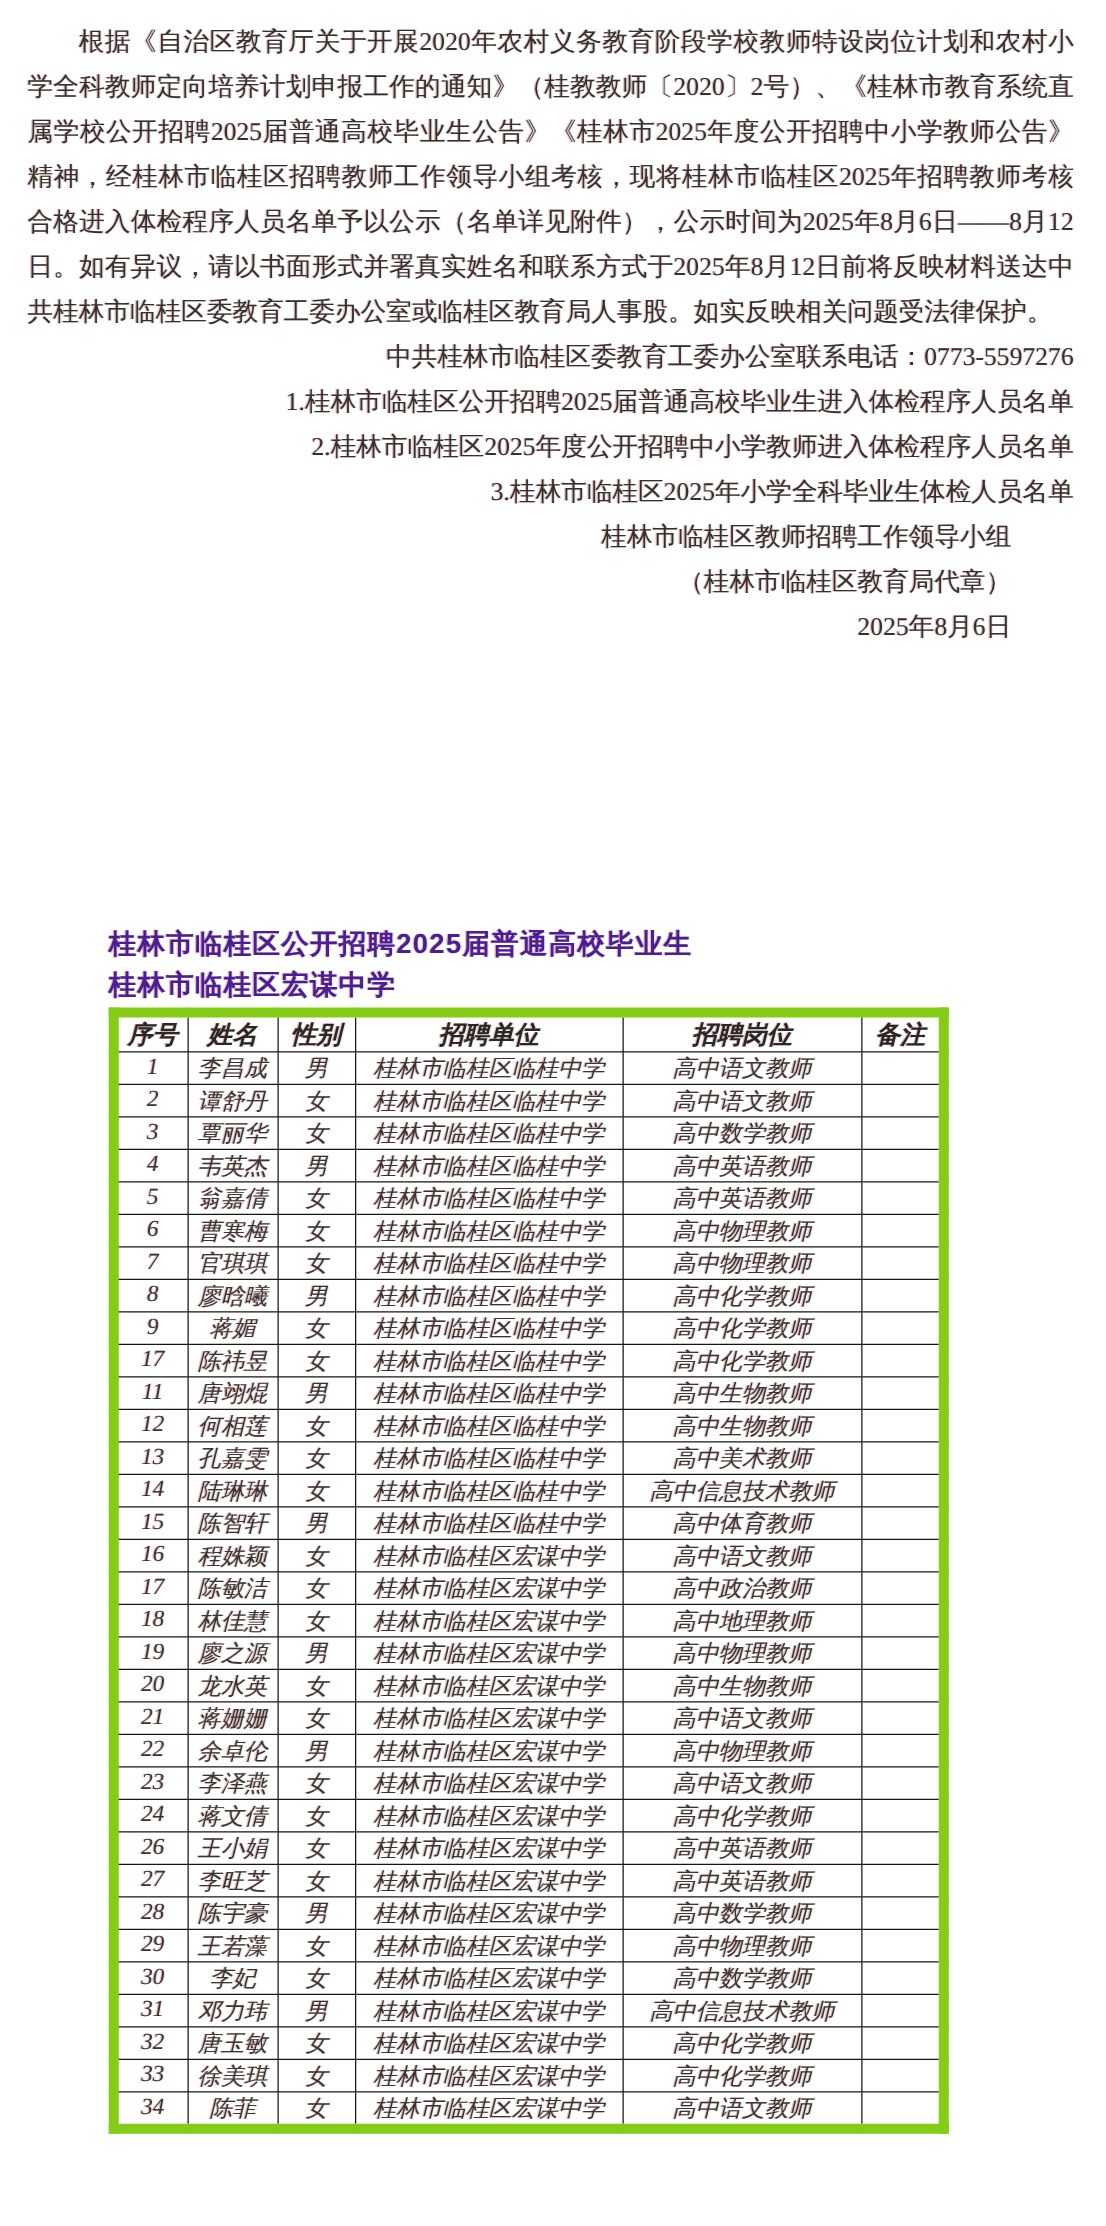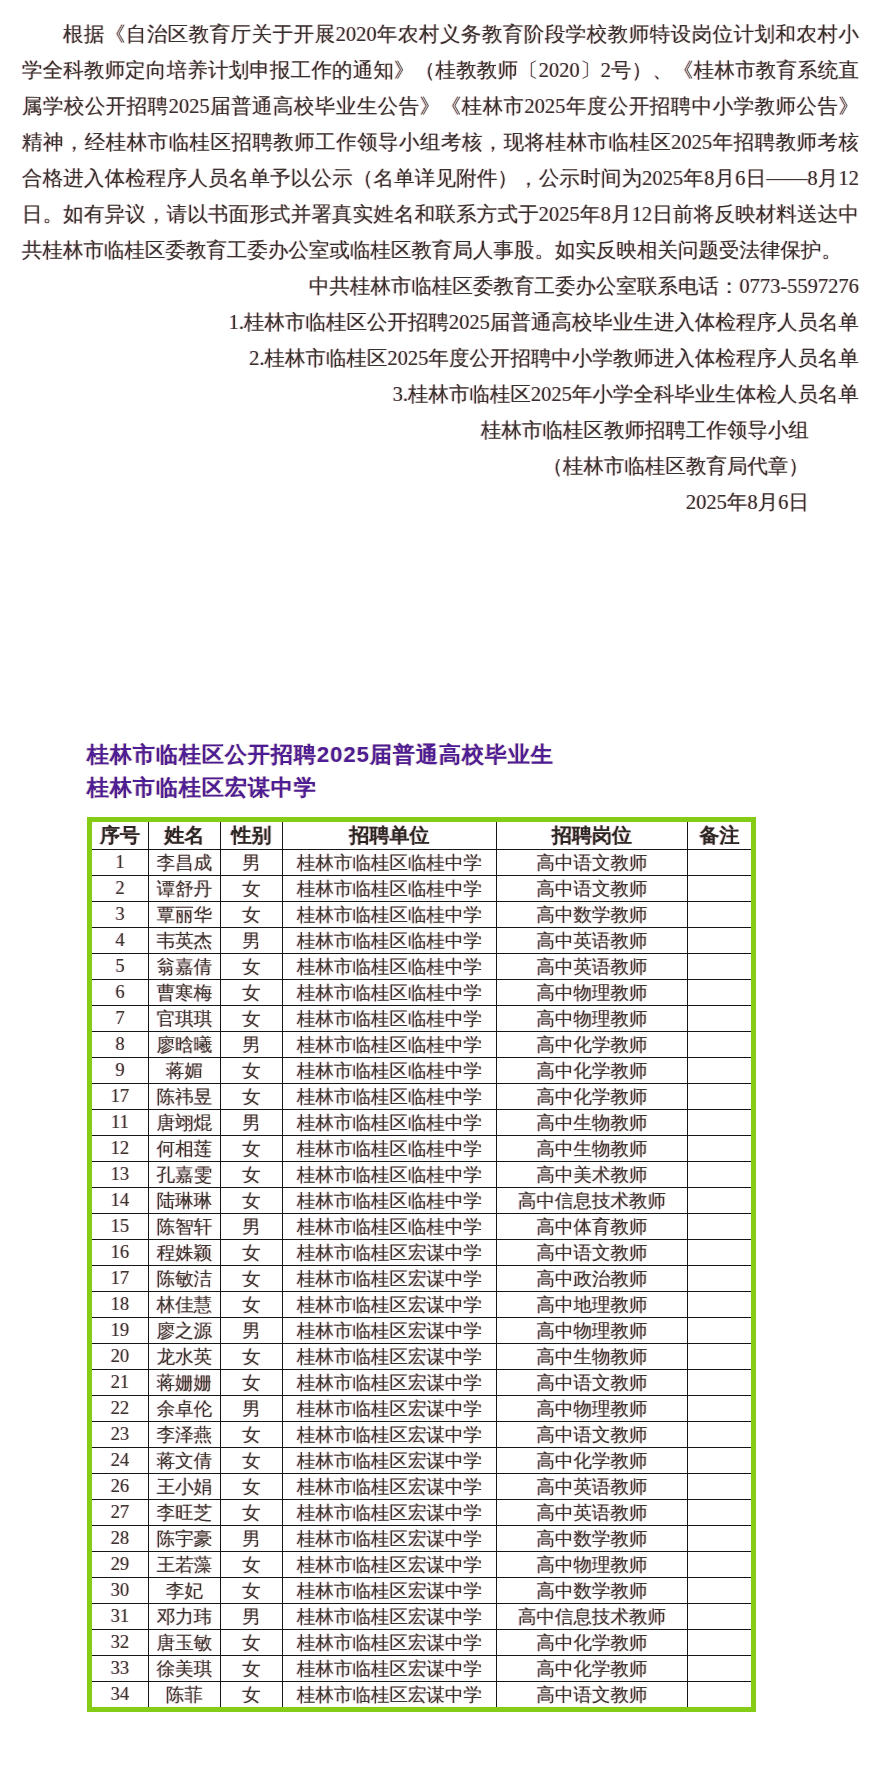--- a/index.html
+++ b/index.html
@@ -51,25 +51,26 @@
     font-family: "Liberation Sans", sans-serif;
     font-weight: bold;
     font-size: 22px;
     line-height: 33px;
     text-align: left;
     color: #4c1d95;
     letter-spacing: 1px;
     white-space: nowrap;
   }
   table.roster {
-    margin-top: 13px;
+    margin-top: 2px;
     width: 664px;
     border-collapse: collapse;
     table-layout: fixed;
-    border: 5px solid #84cc16;
+    border: 8px solid #84cc16;
+    font-style: italic;
   }
   table.roster th, table.roster td {
     border: 1.5px solid #161616;
     padding: 0 2px;
     text-align: center;
     vertical-align: middle;
     overflow: hidden;
     white-space: nowrap;
   }
   table.roster th {

